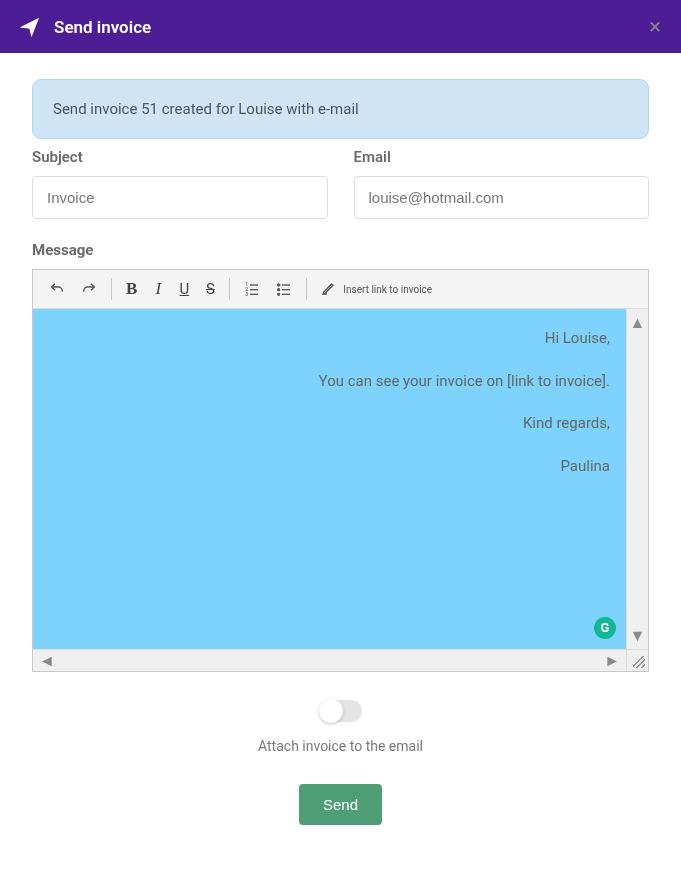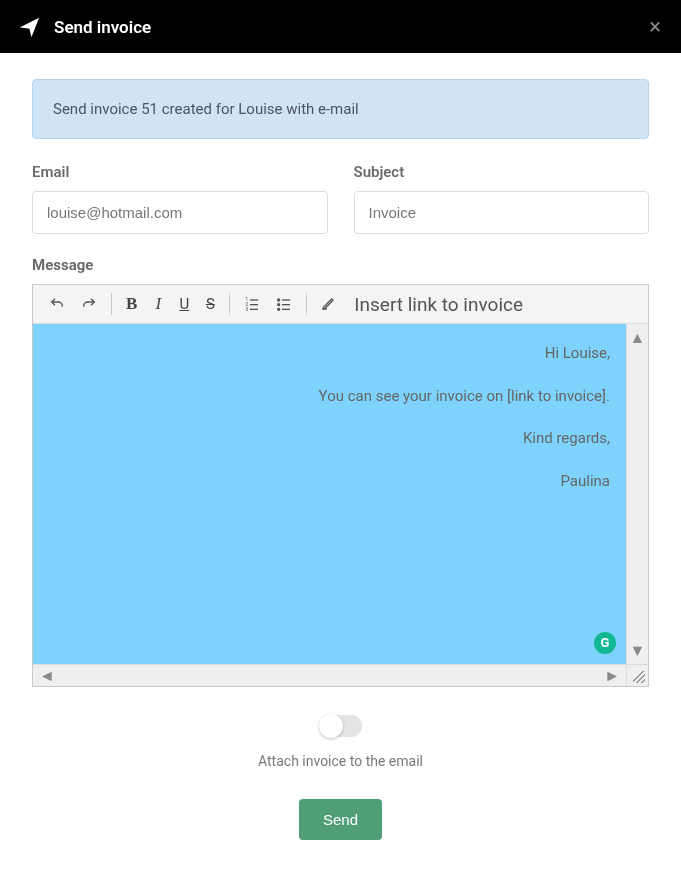--- a/index.html
+++ b/index.html
@@ -6,21 +6,21 @@
   body {
     margin: 0;
     font-family: -apple-system, BlinkMacSystemFont, "Segoe UI", Roboto, Arial, sans-serif;
     background: #fff;
     color: #555;
     width: 681px;
     height: 887px;
     overflow: hidden;
   }
   .modal-header {
-    background: #000000;
+    background: #4c1d95;
     color: #fff;
     display: flex;
     align-items: center;
     padding: 14px 20px;
     gap: 14px;
   }
   .modal-header .title {
     font-size: 17px;
     font-weight: 600;
   }
@@ -30,25 +30,25 @@
     font-size: 22px;
     cursor: pointer;
   }
   .send-icon svg { display:block; }
   .content {
     padding: 26px 32px 20px 32px;
   }
   .info-banner {
     background: #cfe5f6;
     border: 1px solid #b3d6f0;
-    border-radius: 4px;
+    border-radius: 9px;
     padding: 20px 20px;
     font-size: 15px;
     color: #4a5560;
-    margin-bottom: 24px;
+    margin-bottom: 9px;
   }
   .row2 {
     display: flex;
     gap: 26px;
     margin-bottom: 22px;
   }
   .field { flex:1; display:flex; flex-direction:column; }
   .field label {
     font-weight: 600;
     color: #6b6b6b;
@@ -96,21 +96,21 @@
   .tsep {
     width: 1px;
     height: 22px;
     background: #c9c9c9;
     margin: 0 6px;
   }
   .tbtn.bold { font-weight: 700; font-family: Georgia, serif; font-size:17px;}
   .tbtn.italic { font-style: italic; font-family: Georgia, serif; font-size:17px;}
   .tbtn.under { text-decoration: underline; font-size:15px;}
   .tbtn.strike { text-decoration: line-through; font-size:15px;}
-  .tbtn.link-insert { gap:17px; font-size:19px; color:#555;justify-content:flex-end; }
+  .tbtn.link-insert { gap:6px; font-size:10px; color:#555;justify-content:flex-end; }
   .editor-body-wrap { display:flex; }
   .editor-body {
     background: #7dd3fc;
     flex:1;
     min-height: 340px;
     padding: 18px 16px;
     font-size: 15px;
     color: #666;
     line-height: 1.5;
     position: relative;
@@ -220,26 +220,26 @@
   <span class="title">Send invoice</span>
   <span class="close">×</span>
 </div>
 
 <div class="content">
 
   <div class="info-banner">Send invoice 51 created for Louise with e-mail</div>
 
   <div class="row2">
     <div class="field">
+      <label>Subject</label>
+      <input type="text" value="Invoice" style="">
+    </div>
+    <div class="field">
       <label>Email</label>
       <input type="text" value="louise@hotmail.com" style="">
-    </div>
-    <div class="field">
-      <label>Subject</label>
-      <input type="text" value="Invoice" style="">
     </div>
   </div>
 
   <label class="msg-label">Message</label>
 
   <div class="editor-wrap">
     <div class="toolbar">
       <span class="tbtn">
         <svg width="16" height="16" viewBox="0 0 24 24" fill="none" stroke="#555" stroke-width="2">
             <path d="M9 14l-5-5 5-5"></path>

